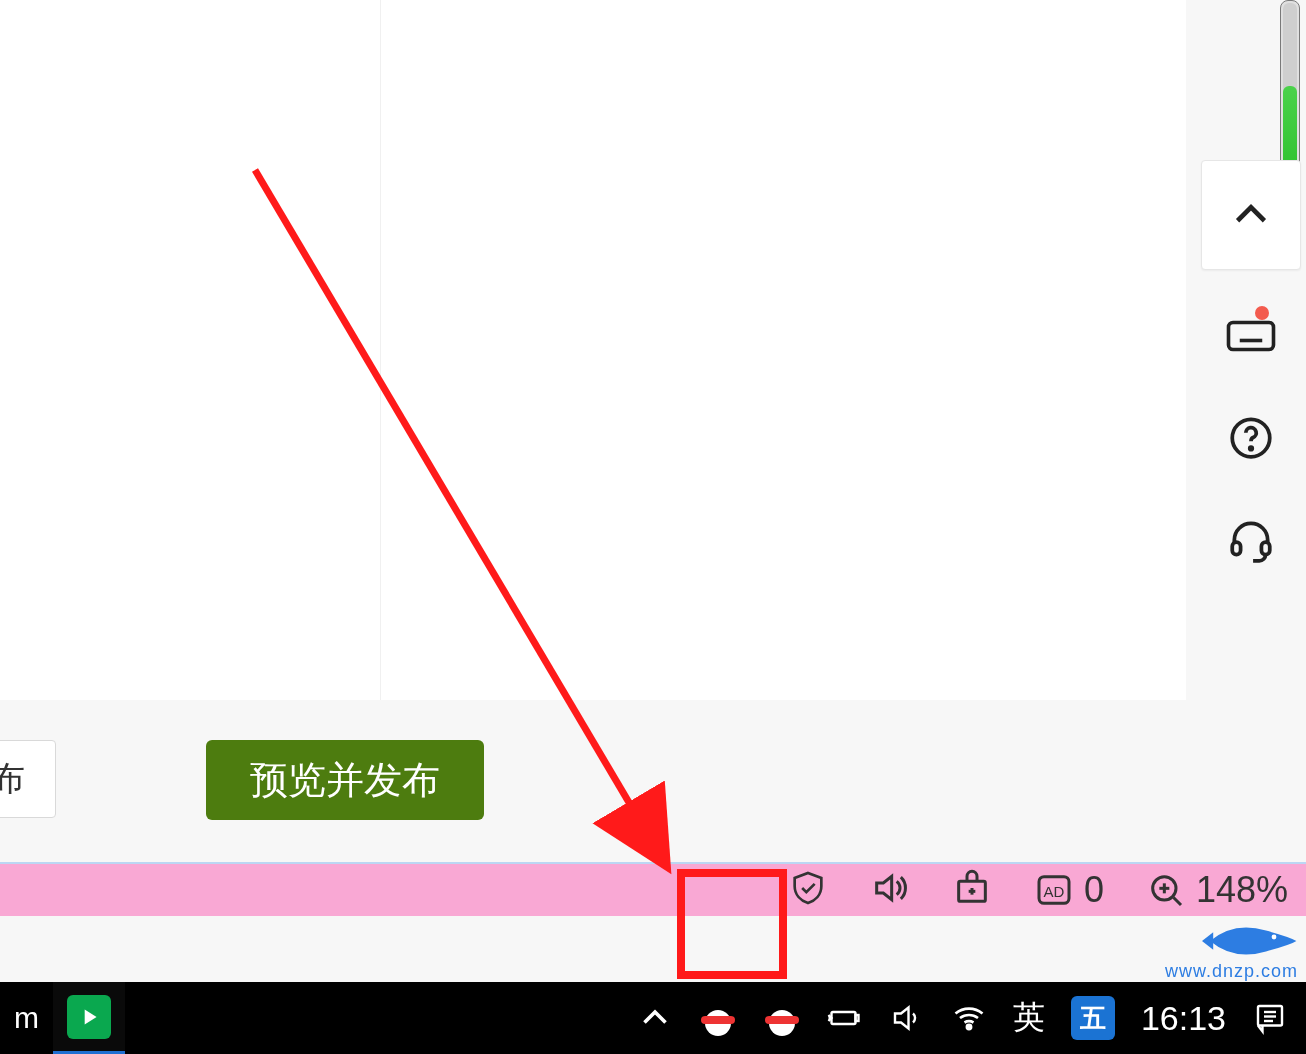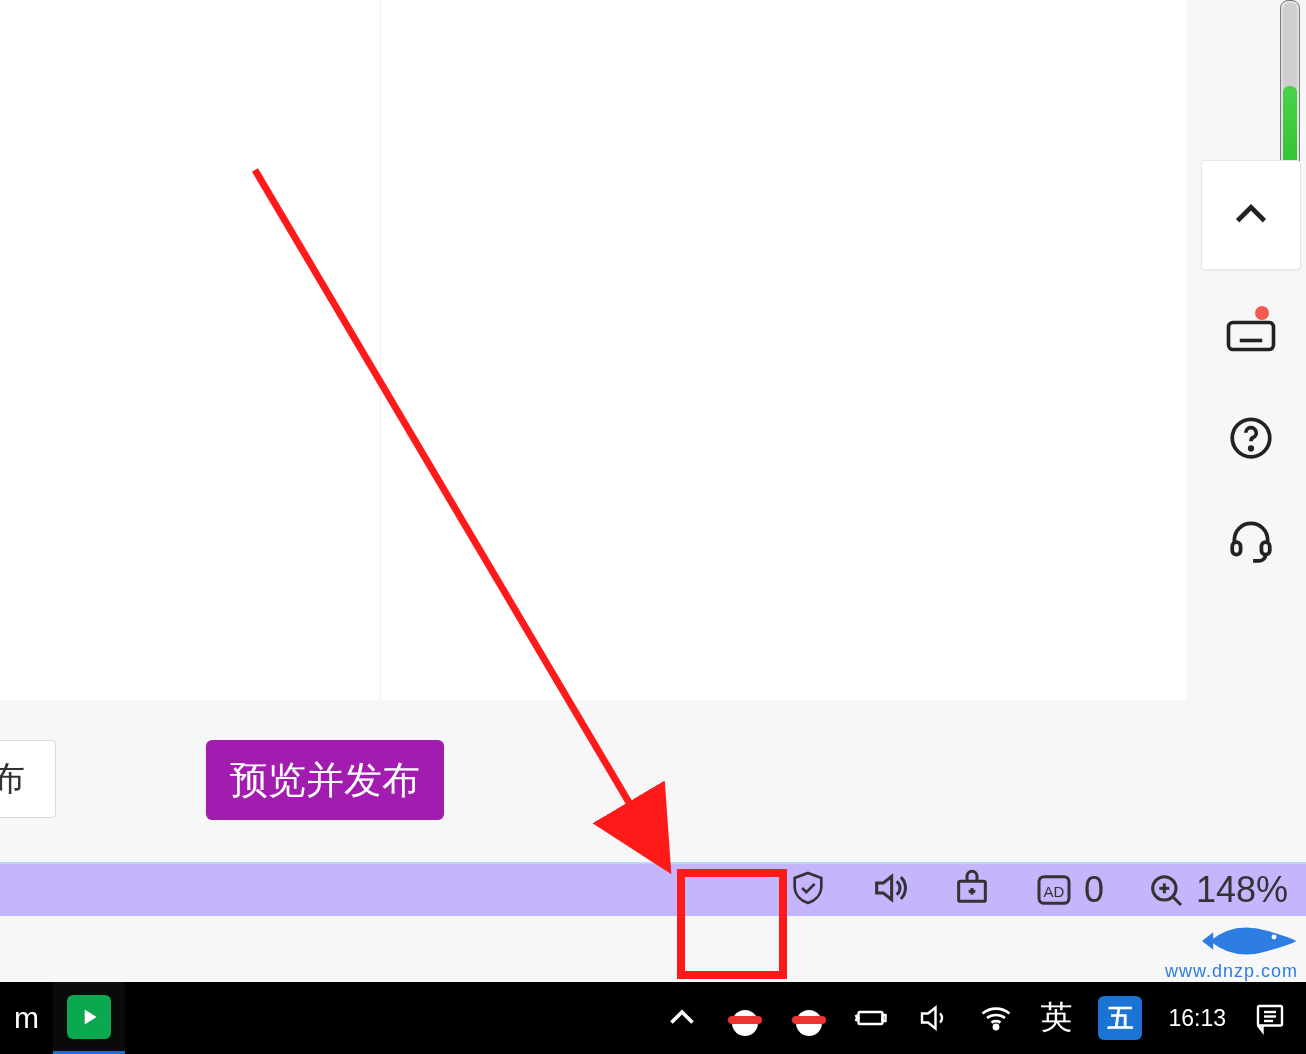--- a/index.html
+++ b/index.html
@@ -60,33 +60,33 @@
   
   .action-row {
     position: absolute; left: 0; top: 740px; width: 100%; height: 120px; display: flex; align-items: flex-start; gap: 40px;
     padding-left: 0;
   }
   .btn-secondary {
     height: 78px; padding: 0 30px; background: #fff; border: 1px solid #d9d9d9; border-radius: 4px;
     font-size: 34px; color: #333; display: flex; align-items: center; margin-left: -40px;
   }
   .btn-primary {
-    height: 80px; padding: 0 24px; background: #a21caf; color: #fff; border: none; border-radius: 6px;
+    height: 80px; padding: 0 44px; background: #4d7c0f; color: #fff; border: none; border-radius: 6px;
     font-size: 38px; font-weight: 500; display: flex; align-items: center; margin-left: 110px;
   }
 
   .divider-blue {
     position: absolute; left: 0; top: 862px; width: 100%; height: 4px; background: #bcd6f3;
   }
 
   
   .status-strip {
     position: absolute; left: 0; top: 864px; width: 100%; height: 52px;
     display: flex; justify-content: flex-end; align-items: center; gap: 42px;
-    background: #c4b5fd; padding-right: 18px;
+    background: #f9a8d4; padding-right: 18px;
   }
   .status-item { display: flex; align-items: center; gap: 10px; color: #333; font-size: 36px; }
   .status-strip svg { width: 40px; height: 40px; }
 
   
   .highlight-box {
     position: absolute; border: 8px solid #ff1a1a; width: 110px; height: 110px;
     left: 677px; top: 869px;
   }
 
@@ -105,21 +105,21 @@
   .play-badge {
     width: 44px; height: 44px; border-radius: 6px; background: #0aa84f; display: flex; align-items: center; justify-content: center;
   }
   .tray { margin-left: auto; display: flex; align-items: center; gap: 26px; padding-right: 18px; height: 100%; }
   .tray-icon { color: #fff; display: flex; align-items: center; }
   .tray svg { width: 36px; height: 36px; }
   .ime {
     width: 44px; height: 44px; border-radius: 6px; background: #1b73d3; color: #fff;
     display: flex; align-items: center; justify-content: center; font-weight: 700; font-size: 26px;
   }
-  .clock { font-size: 23px; color: #fff; }
+  .clock { font-size: 34px; color: #fff; }
 
   
   .wm {
     position: absolute; right: 8px; bottom: 72px; width: 170px; height: 68px;
     display: flex; flex-direction: column; align-items: flex-end; justify-content: flex-end;
     color: #1b73d3;
   }
   .wm .fish {
     width: 96px; height: 40px;
   }

